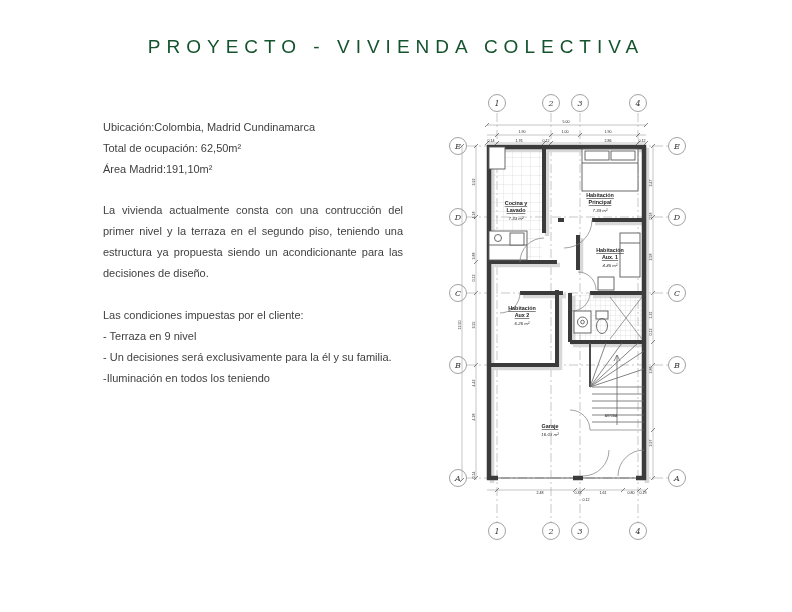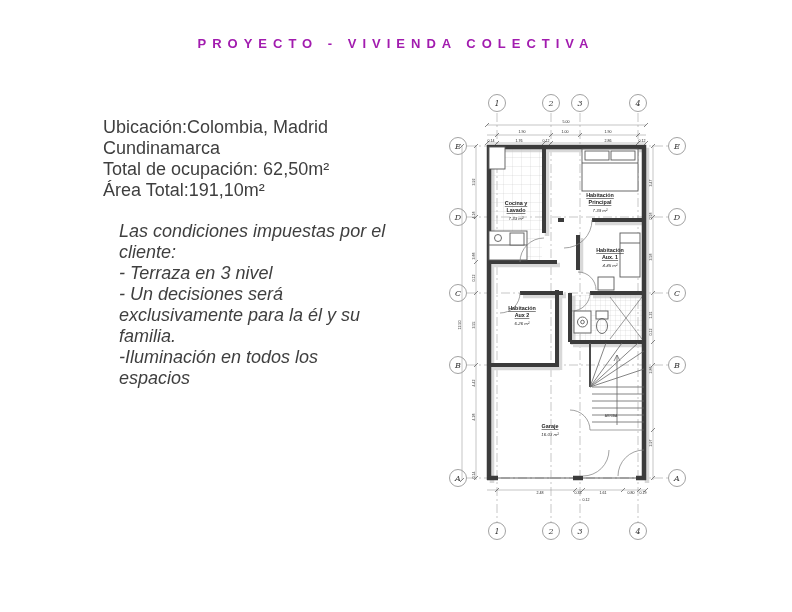--- a/index.html
+++ b/index.html
@@ -2,50 +2,51 @@
 <html><head>
 <meta charset="utf-8">
 <style>
   html,body{margin:0;padding:0;}
   body{
     width:792px;height:612px;background:#ffffff;position:relative;overflow:hidden;
     font-family:"Liberation Sans","DejaVu Sans",sans-serif;color:#3f3f3f;
   }
   .page-title{
     position:absolute;top:36px;left:0;width:792px;text-align:center;
-    font-size:13px;font-weight:bold;letter-spacing:6px;color:#a21caf;
+    font-size:19px;font-weight:normal;letter-spacing:6px;color:#14532d;
   }
-  .textcol{position:absolute;left:103px;top:117px;width:300px;font-size:18px;line-height:21px;}
+  .textcol{position:absolute;left:103px;top:117px;width:300px;font-size:11px;line-height:21px;}
   .info-block{margin:0 0 20px 0;}
   .para{margin:0 0 21px 0;text-align:justify;}
-  .cond-block{margin:16px;font-style:italic;}
+  .cond-block{margin:0;}
   .plan-wrap{position:absolute;left:440px;top:85px;width:250px;height:470px;}
   svg text{font-family:"Liberation Sans","DejaVu Sans",sans-serif;}
   svg .bubble{font-family:"DejaVu Serif","Liberation Serif",serif;font-style:italic;font-size:8px;fill:#333;text-anchor:middle;}
   svg .dim{font-size:3.6px;fill:#222;text-anchor:middle;}
   svg .room{font-size:5.4px;font-weight:bold;fill:#1a1a1a;text-anchor:middle;text-decoration:underline;}
   svg .area{font-size:4.4px;font-style:italic;fill:#333;text-anchor:middle;}
   svg .tiny{font-size:3.4px;fill:#333;text-anchor:middle;}
 </style>
 </head>
 <body>
 
 <div class="page-title">PROYECTO - VIVIENDA COLECTIVA</div>
 
 <div class="textcol">
   <div class="info-block" id="info-lines">
       <div>Ubicación:Colombia, Madrid Cundinamarca</div>
       <div>Total de ocupación: 62,50m²</div>
-      <div>Área Total:191,10m²</div>
+      <div>Área Madrid:191,10m²</div>
     </div>
+  <p class="para">La vivienda actualmente consta con una contrucción del primer nivel y la terraza en el segundo piso, teniendo una estructura ya propuesta siendo un acondicionante para las decisiones de diseño.</p>
   <div class="cond-block" id="cond-lines">
       <div>Las condiciones impuestas por el cliente:</div>
-      <div>- Terraza en 3 nivel</div>
+      <div>- Terraza en 9 nivel</div>
       <div>- Un decisiones será exclusivamente para la él y su familia.</div>
-      <div>-Iluminación en todos los espacios</div>
+      <div>-Iluminación en todos los teniendo</div>
     </div>
 </div>
 
 <div class="plan-wrap">
 <svg id="plan-svg" width="250" height="470" viewBox="0 0 250 470">
   <defs>
     <pattern id="tile" width="9" height="9" patternUnits="userSpaceOnUse">
       <path d="M9,0 H0 V9" fill="none" stroke="#c9c9c9" stroke-width="0.5"></path>
     </pattern>
     <pattern id="tileS" width="5" height="5" patternUnits="userSpaceOnUse">

